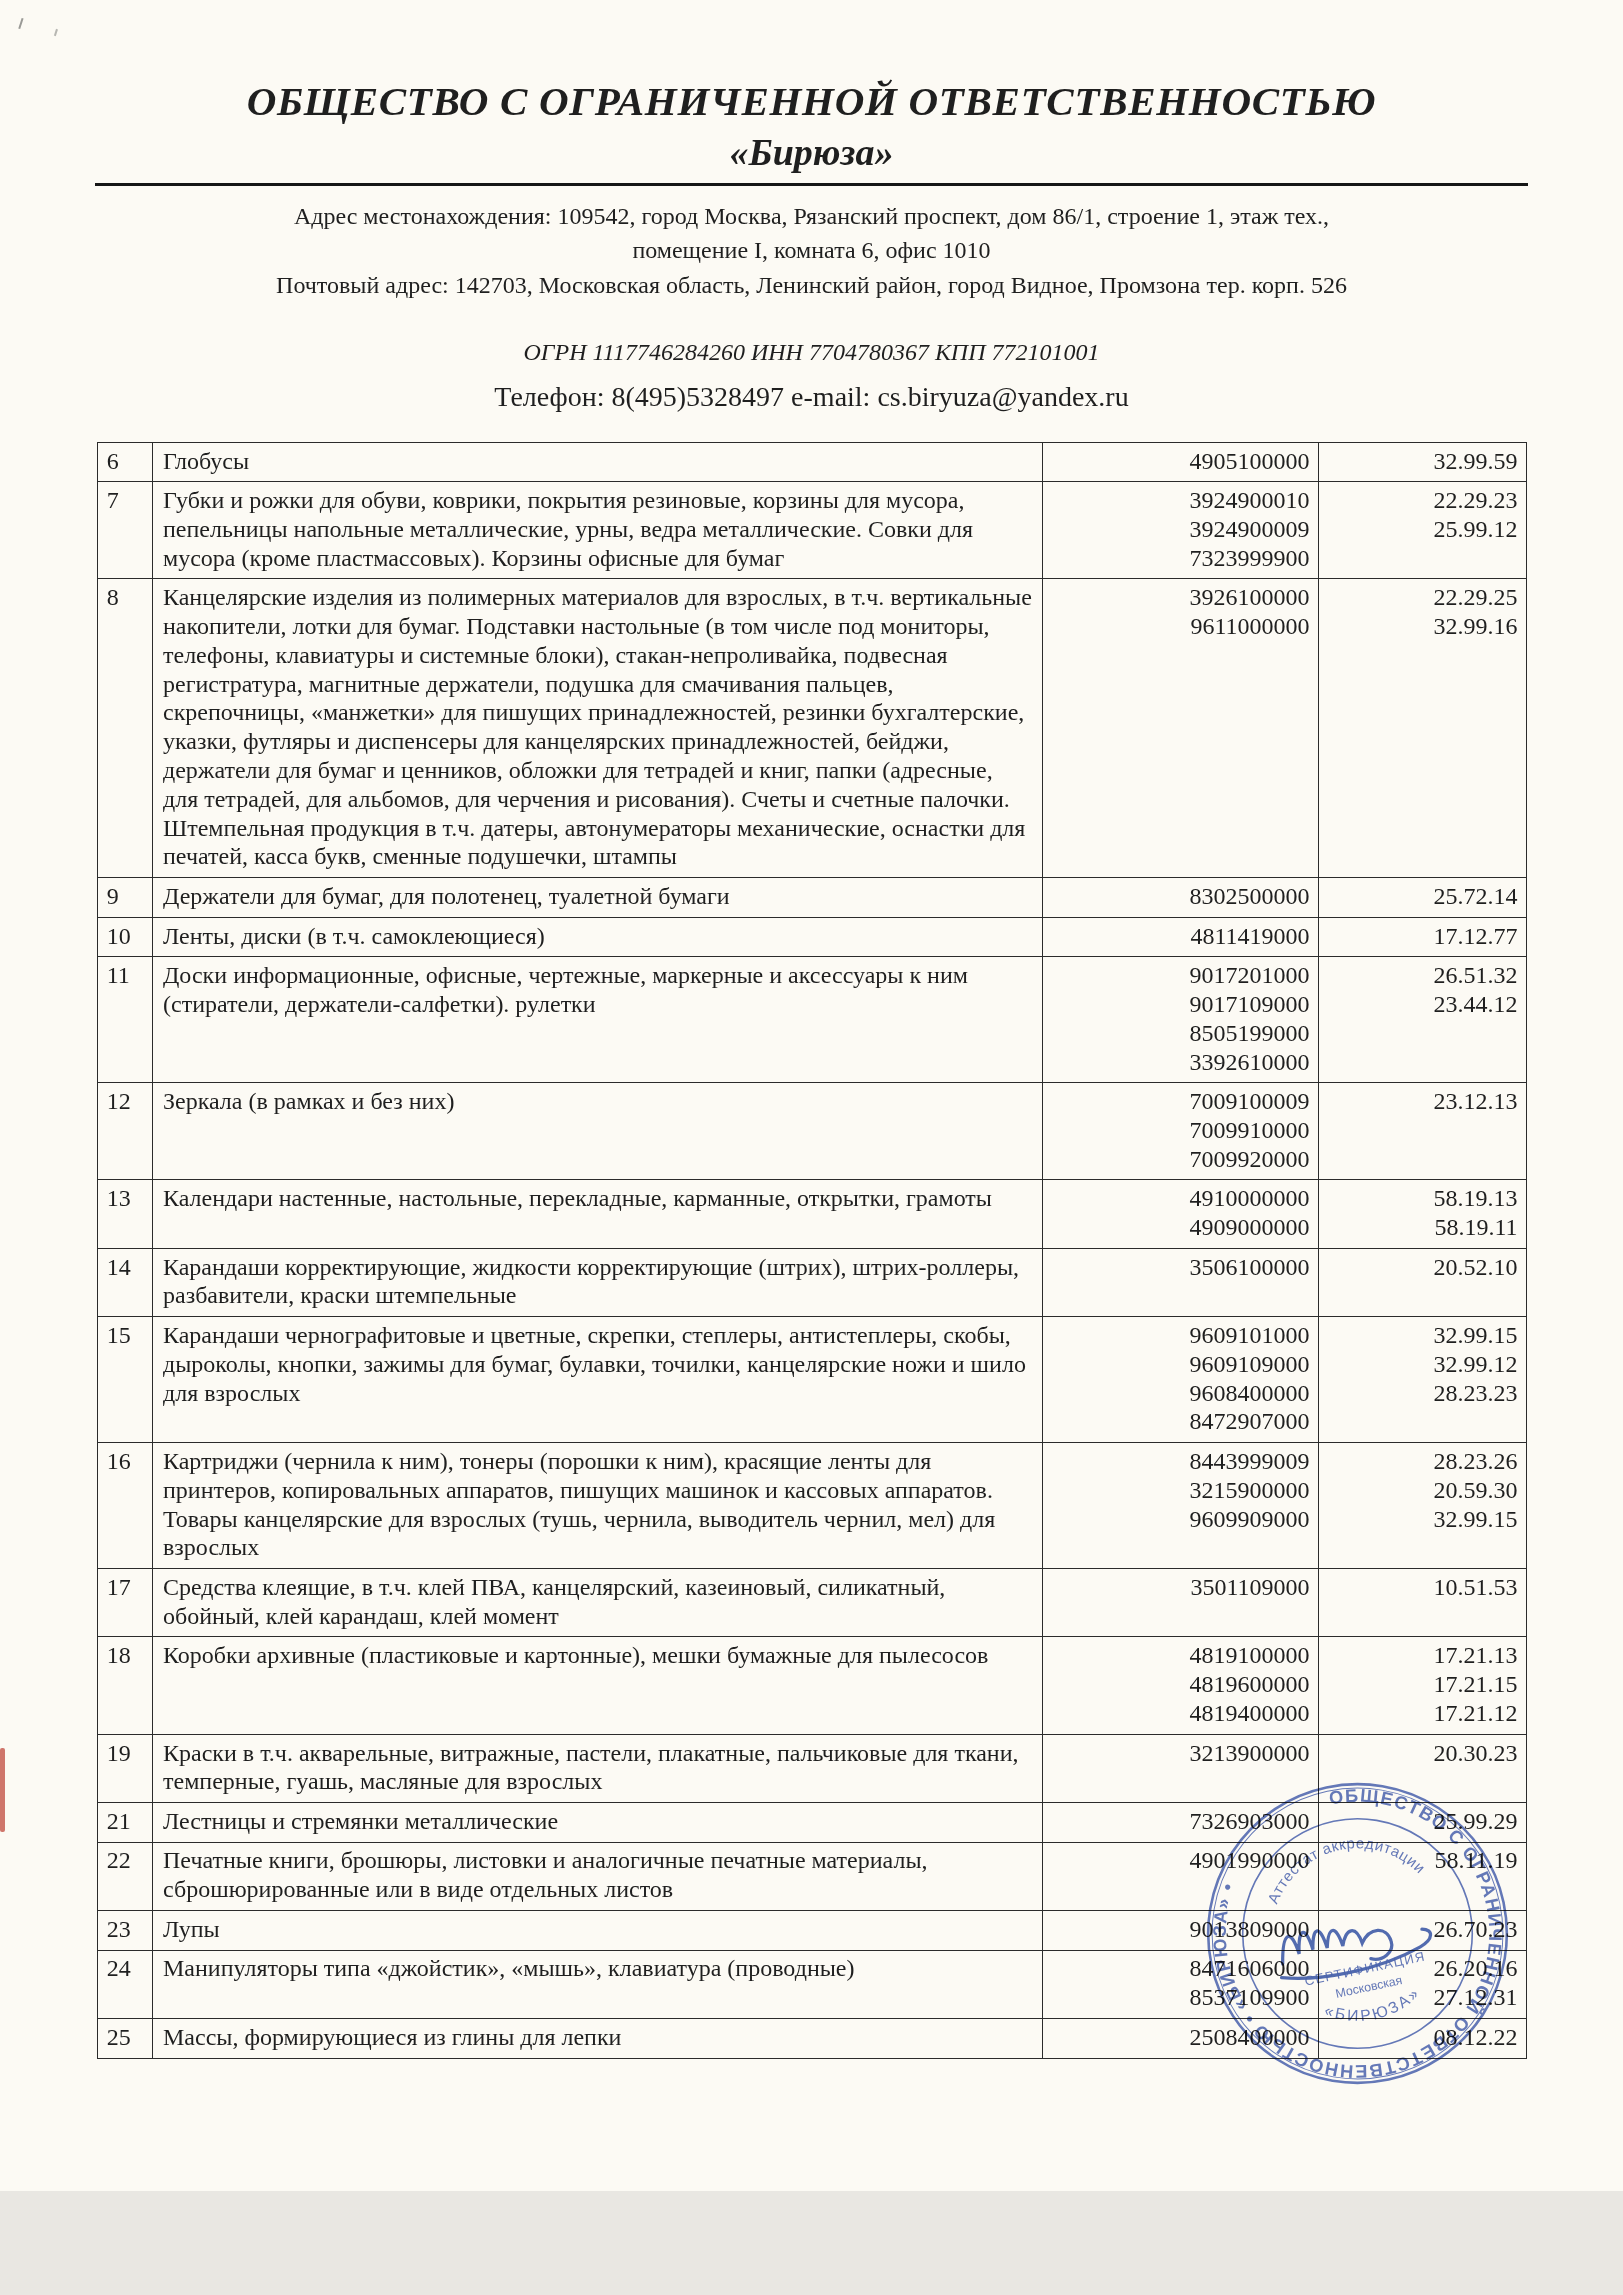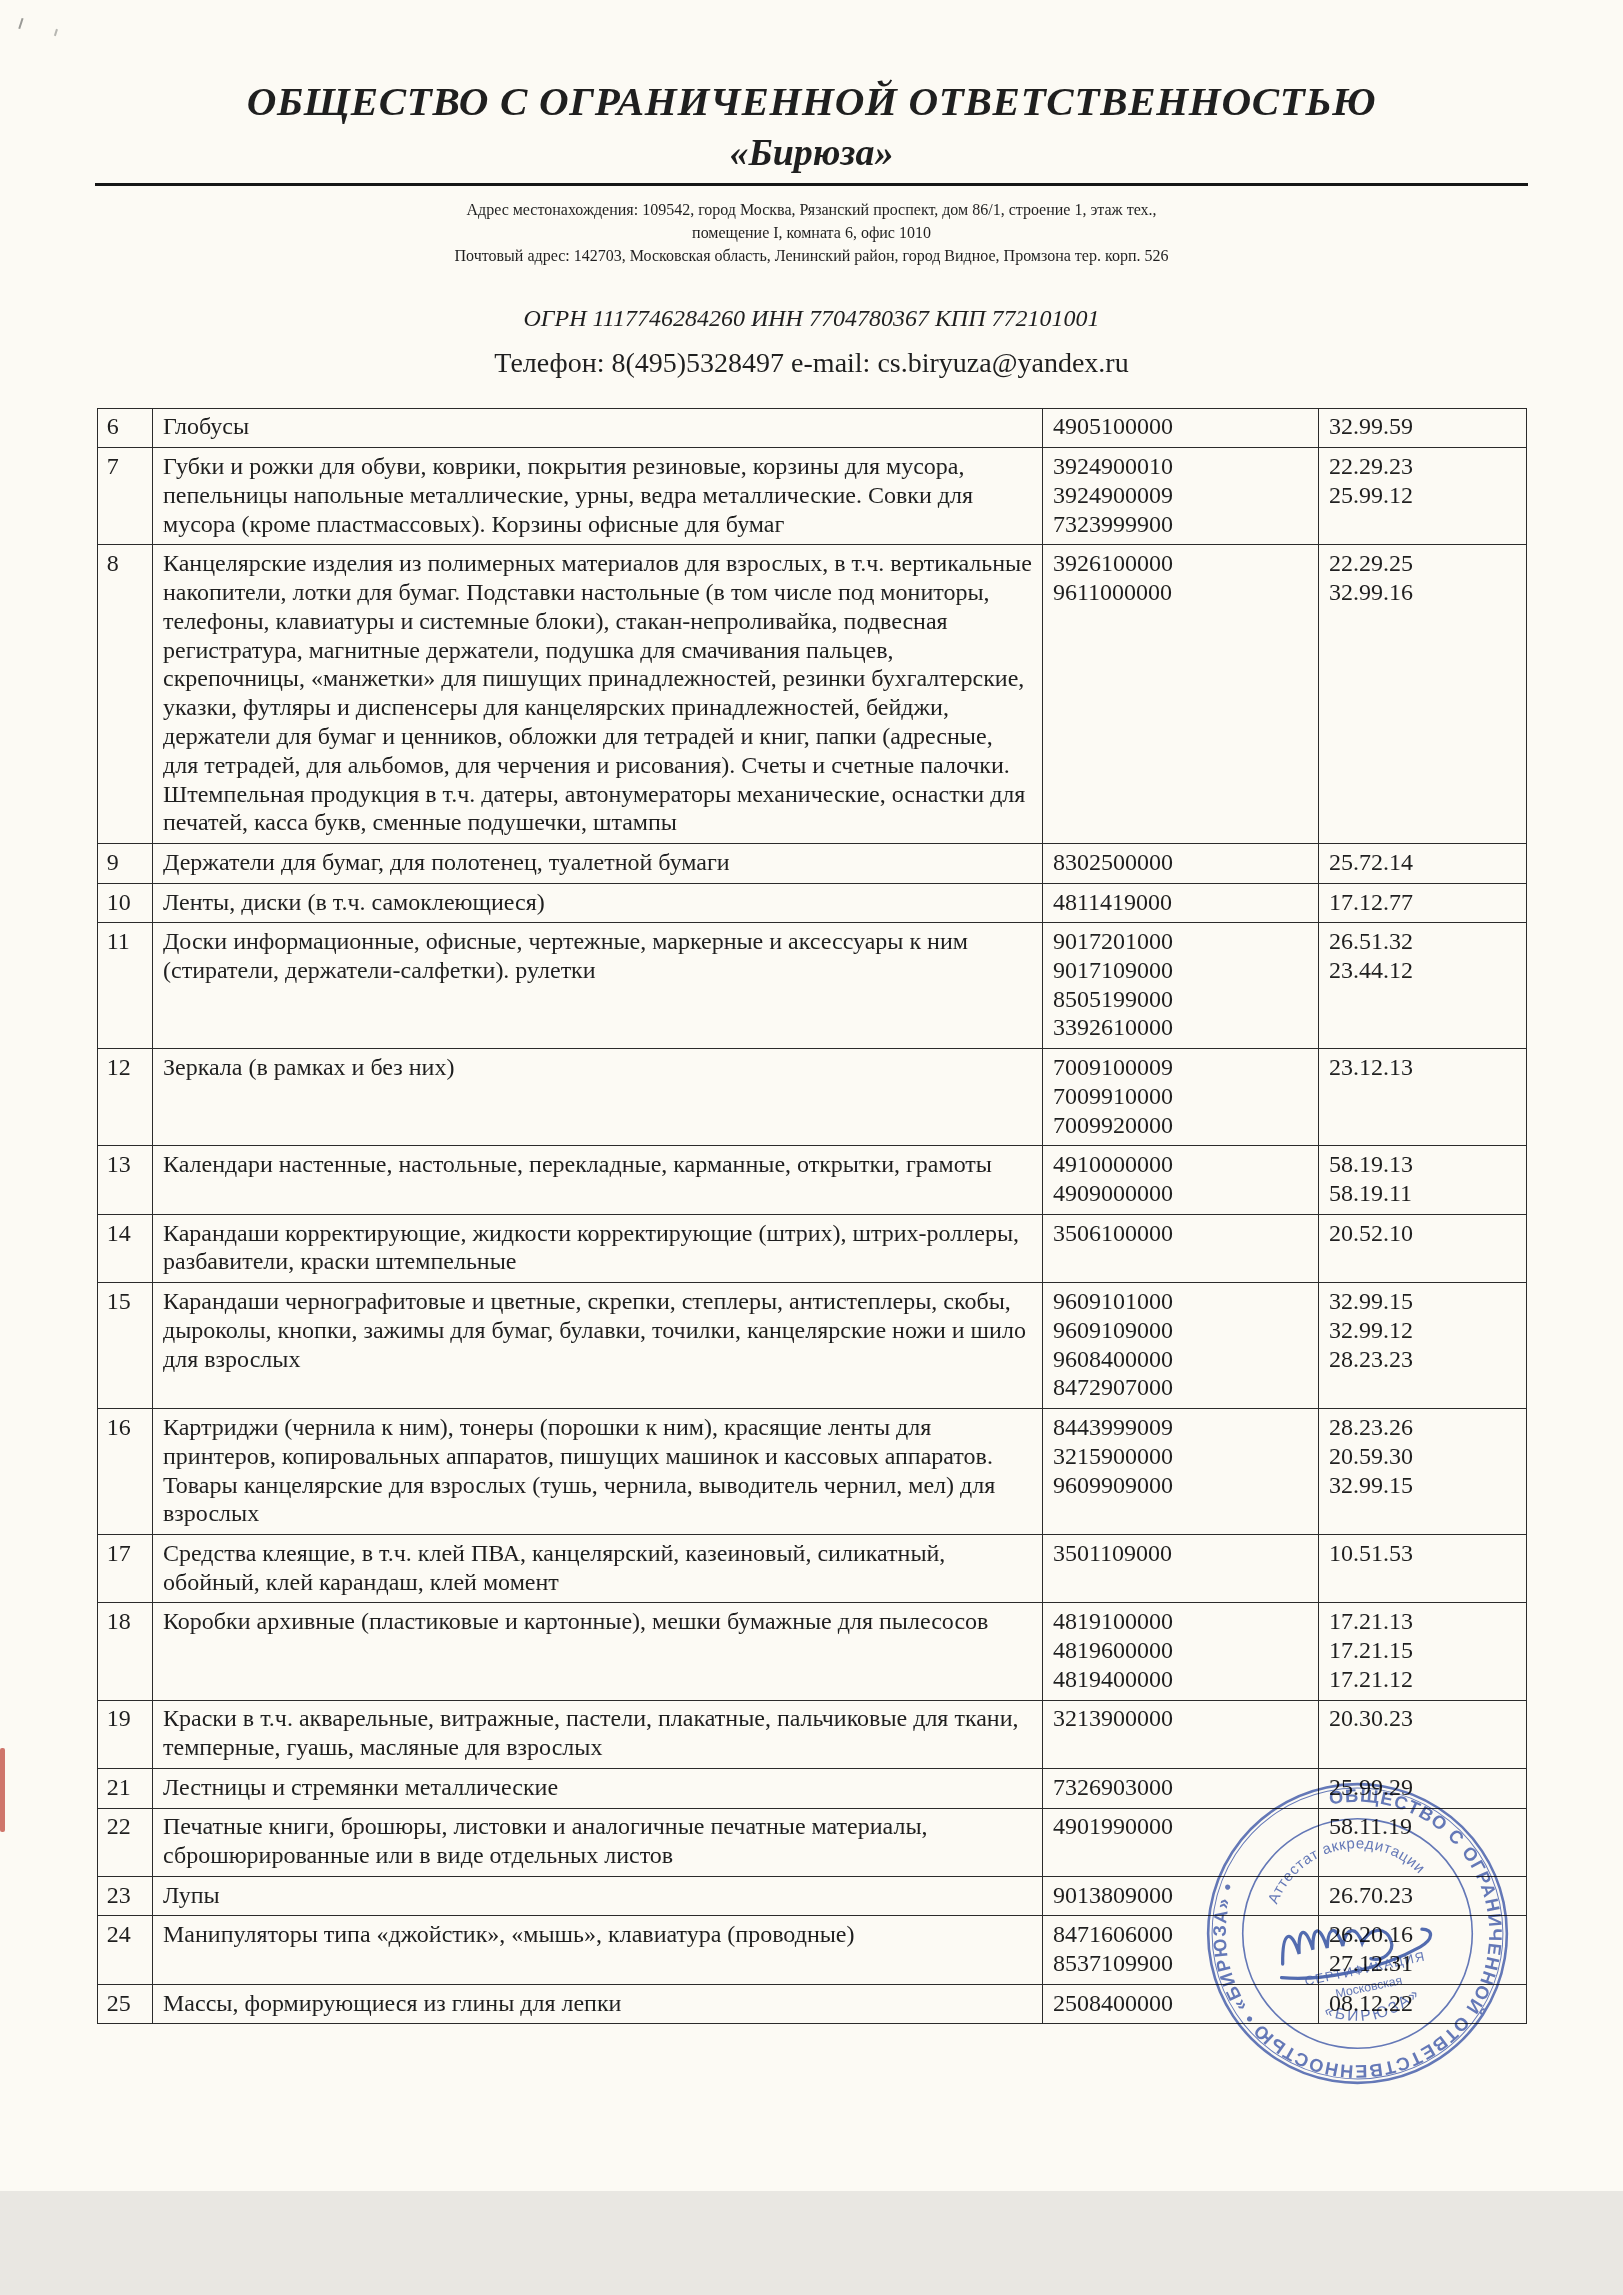--- a/index.html
+++ b/index.html
@@ -29,21 +29,21 @@
     font-size: 38px;
     font-weight: 700;
     font-style: italic;
     margin-top: 5.2px;
   }
   .head-rule {
     width: 1433px;
     border-bottom: 3.9px solid #161616;
     margin: 9.2px auto 0;
   }
-  .address { margin-top: 13px; font-size: 16px; line-height: 1.42; }
+  .address { margin-top: 13px; font-size: 24px; line-height: 1.42; }
   .reg-line { margin-top: 37px; font-size: 24px; font-style: italic; }
   .contact-line { margin-top: 15px; font-size: 28px; text-align: center; }
 
   
   table.products {
     border-collapse: collapse;
     table-layout: fixed;
     width: 1429px;
     margin: 29px auto 0;
     font-size: 24px;
@@ -52,21 +52,21 @@
   .products td {
     border: 1.6px solid #2b2b2b;
     vertical-align: top;
     padding: 3.9px 7.9px 5.9px 10.5px;
   }
   col.w-num   { width: 55px;  }
   col.w-desc  { width: 890px; }
   col.w-codes { width: 276px; }
   col.w-class { width: 208px; }
   td.c-num   { padding-left: 9.2px; }
-  td.c-codes, td.c-class { white-space: pre-line; }
+  td.c-codes, td.c-class { white-space: pre-line; text-align: right; }
 
   
   .stamp {
     position: absolute;
     left: 1201px;
     top: 1777px;
     width: 313px;
     height: 313px;
     transform: rotate(-12deg);
     mix-blend-mode: multiply;

